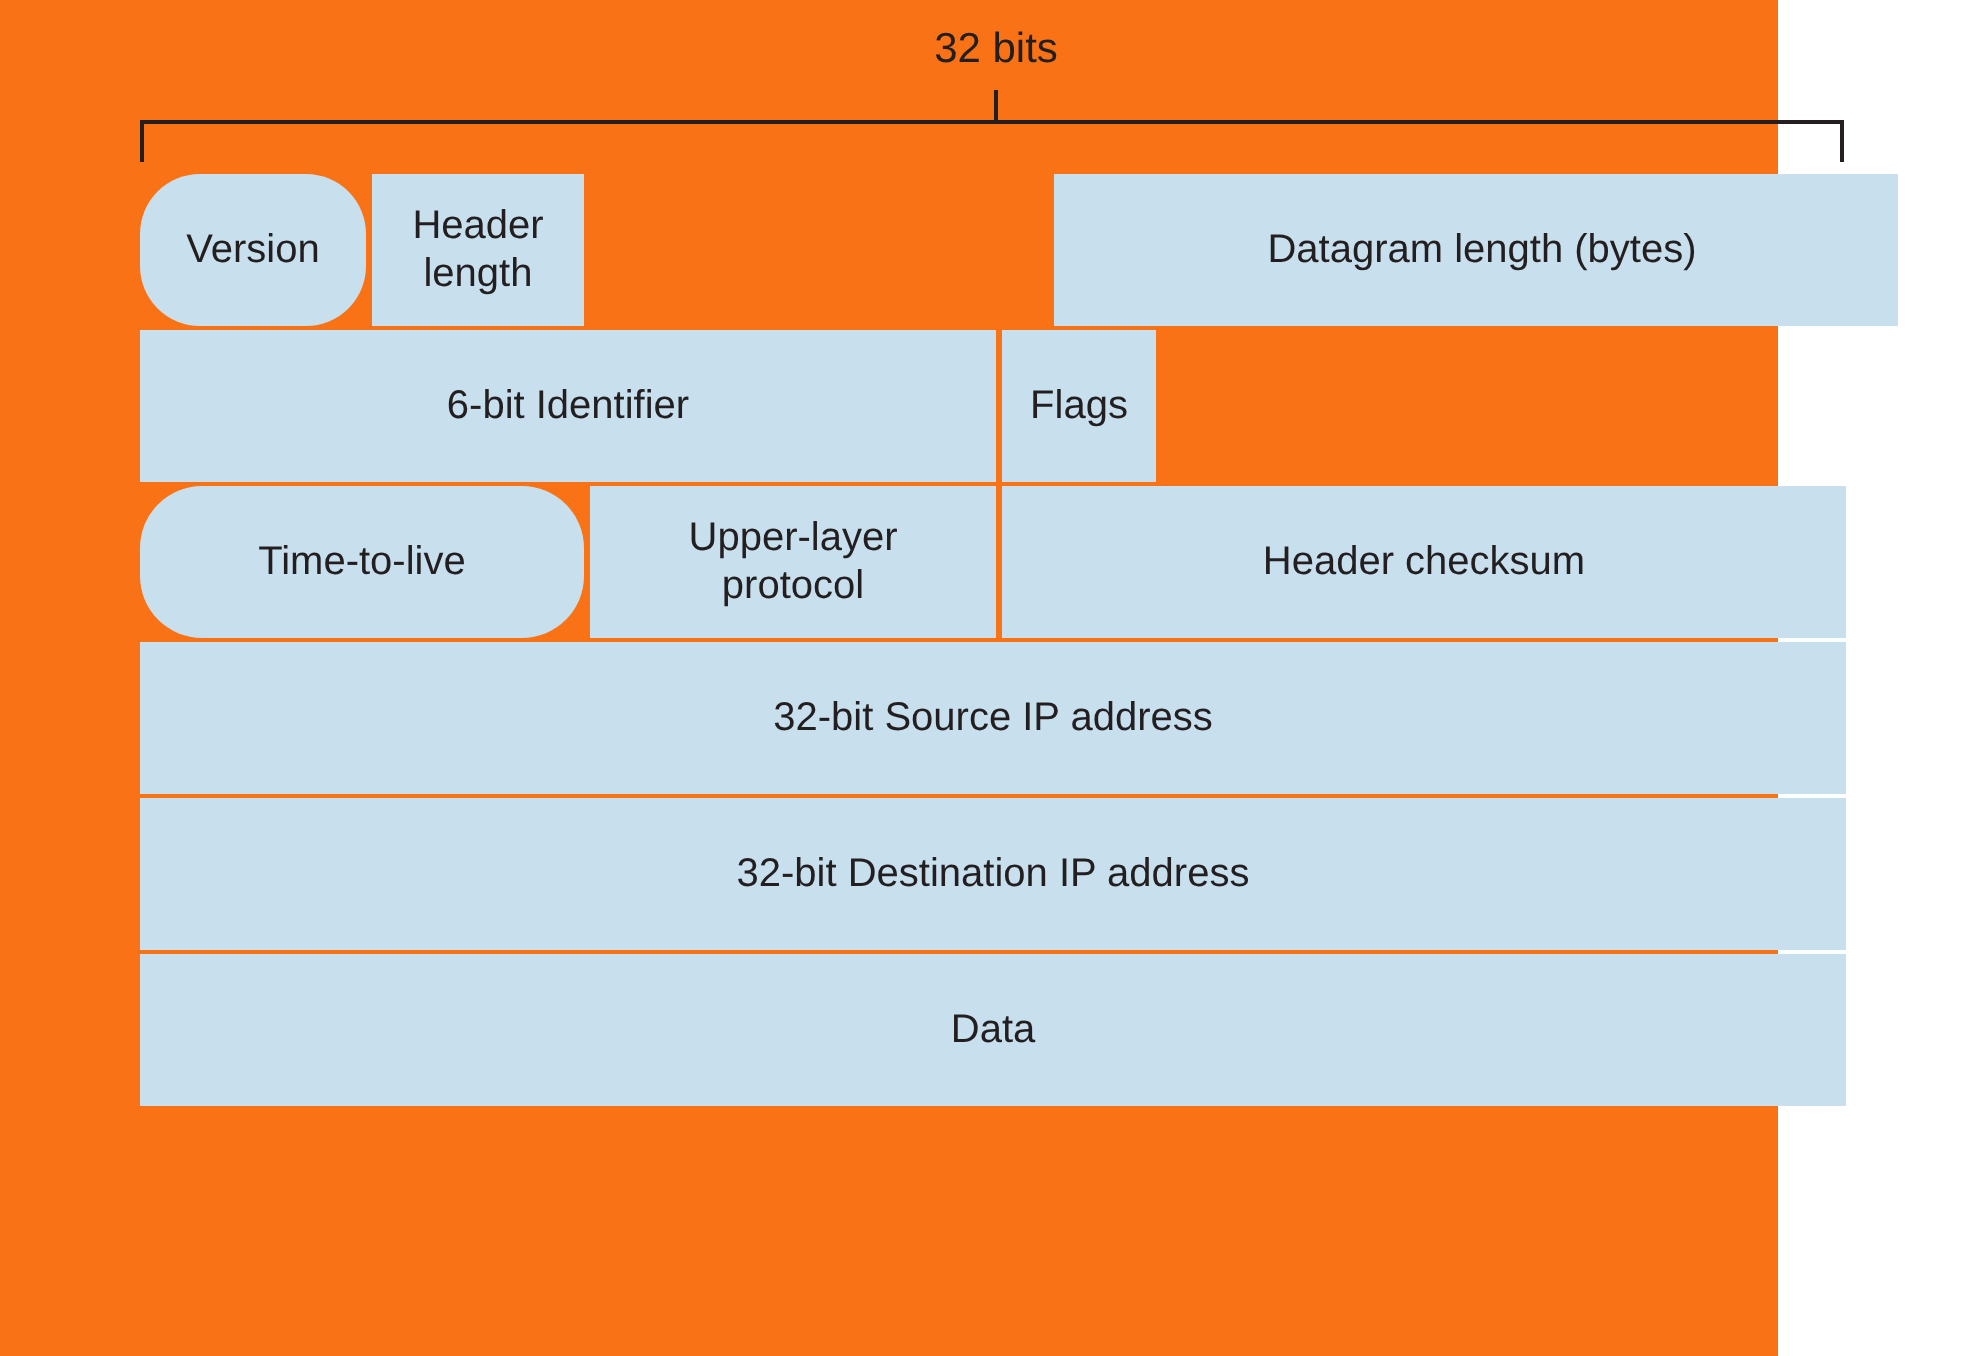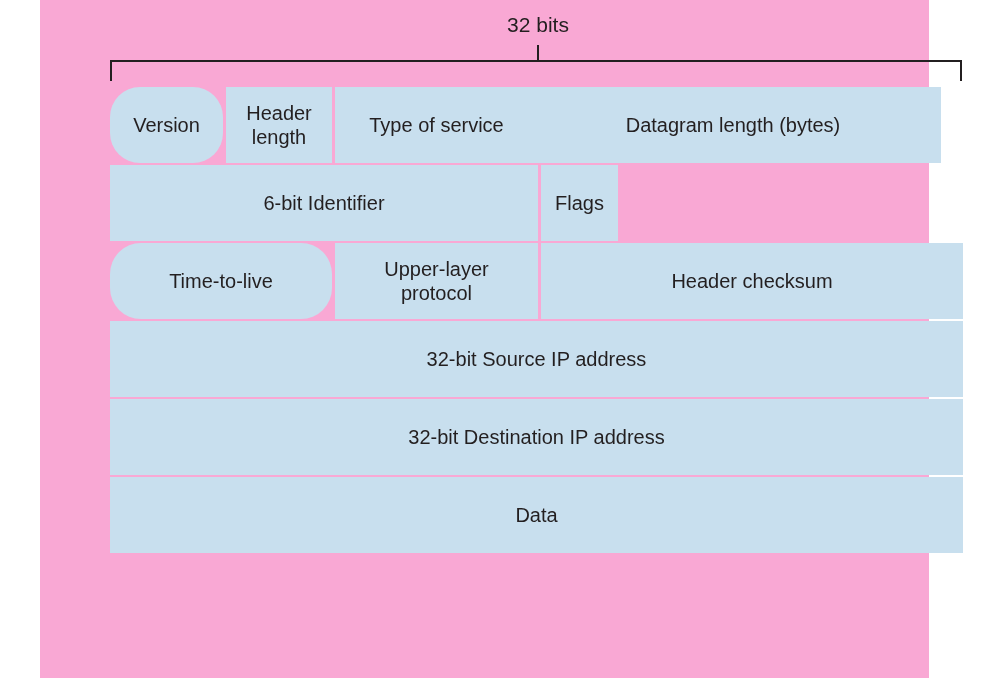--- a/index.html
+++ b/index.html
@@ -12,22 +12,21 @@
     width: 990px;
     height: 678px;
     font-family: "Liberation Sans", "DejaVu Sans", sans-serif;
     color: #231f20;
     overflow: hidden;
   }
   #canvas {
     position: relative;
     width: 889px;
     height: 678px;
-    background: #f9a8d4;
-    margin-left: 40px;
+    background: #f97316;
   }
 
   
   .bits-label {
     position: absolute;
     left: 398px;
     top: 12px;
     width: 200px;
     text-align: center;
     font-size: 21px;
@@ -99,24 +98,21 @@
   <div class="bracket"></div>
 
   <div class="table" id="header-table">
       <div class="row">
         <div class="cell" style="left: 0px; width: 113px; border-radius: 30px;">
           <span>Version</span>
         </div>
         <div class="cell" style="left: 116px; width: 106px;">
           <span>Header<br>length</span>
         </div>
-        <div class="cell" style="left: 225px; width: 203px;">
-          <span>Type of service</span>
-        </div>
-        <div class="cell" style="left: 409px; width: 422px; padding-left: 10px;">
+        <div class="cell" style="left: 457px; width: 422px; padding-left: 10px;">
           <span>Datagram length (bytes)</span>
         </div>
       </div>
       <div class="row">
         <div class="cell" style="left: 0px; width: 428px;">
           <span>6-bit Identifier</span>
         </div>
         <div class="cell" style="left: 431px; width: 77px;">
           <span>Flags</span>
         </div>

